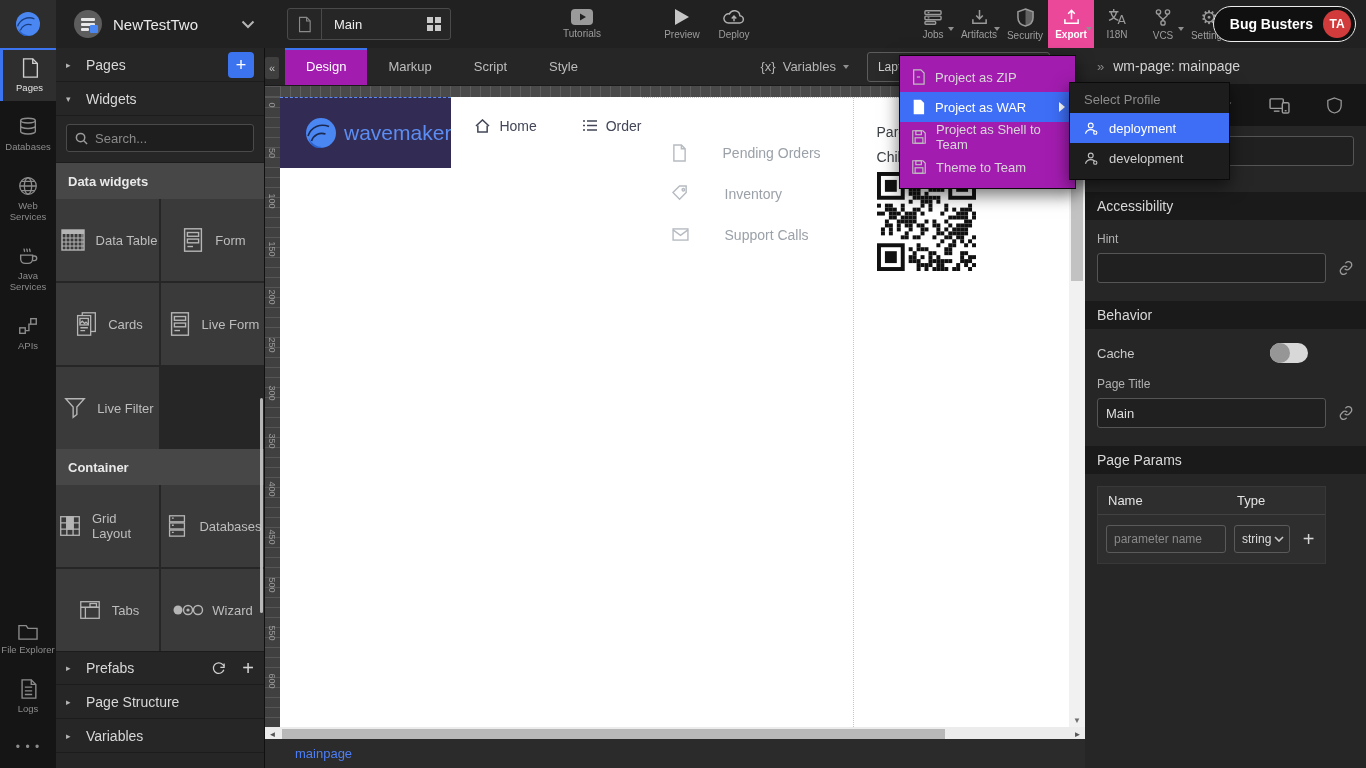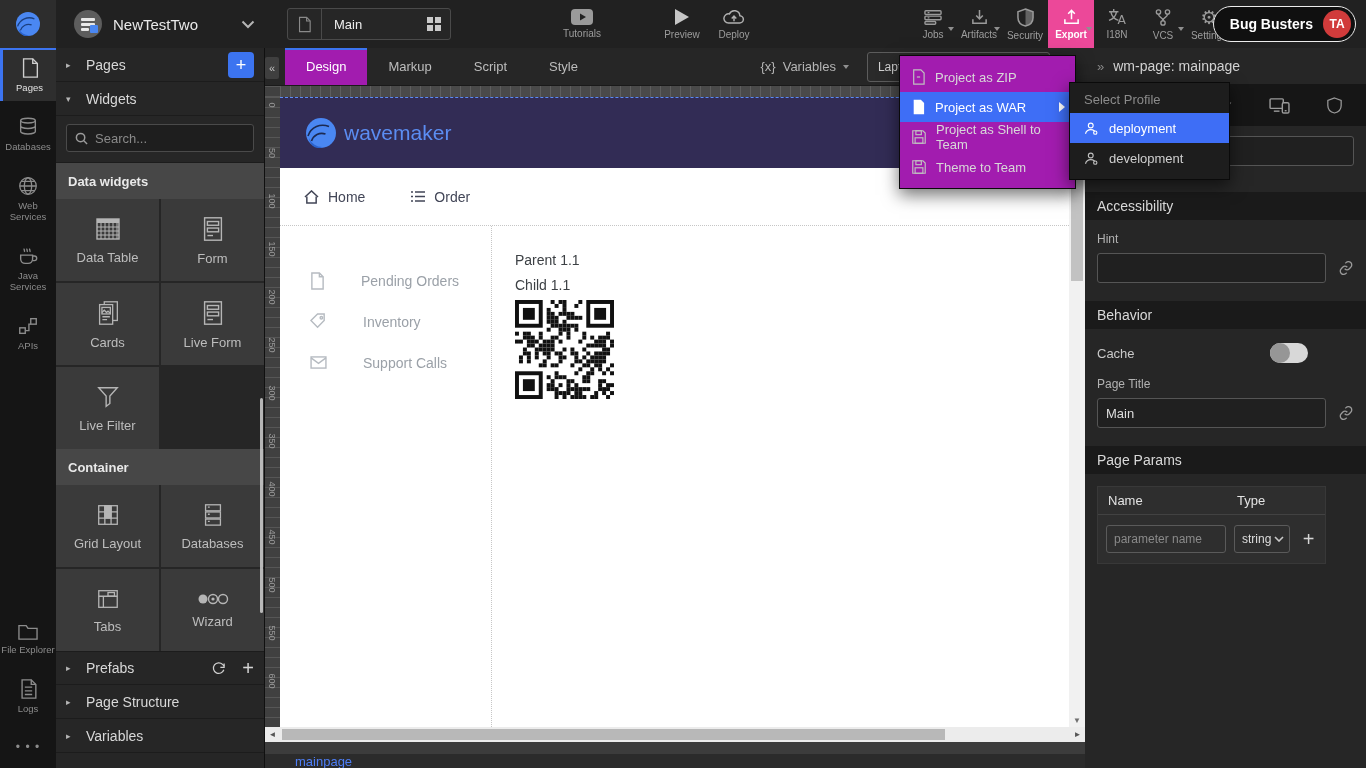--- a/index.html
+++ b/index.html
@@ -53,59 +53,59 @@
   #leftpanel { position:absolute; left:56px; top:48px; width:209px; bottom:0; background:#262626; border-right:1px solid #101010; overflow:hidden; }
   .lp-row { height:34px; display:flex; align-items:center; gap:10px; padding:0 10px; border-bottom:1px solid #1c1c1c; color:#d8d8d8; font-size:14px; cursor:pointer; }
   .tri { font-size:9px; color:#b5b5b5; width:10px; }
   .lp-add { margin-left:auto; width:26px; height:26px; border-radius:4px; background:#3c74f0; color:#fff; font-size:18px; line-height:1; display:flex; align-items:center; justify-content:center; cursor:pointer; }
   .search-wrap { padding:8px 10px 10px; border-bottom:1px solid #1c1c1c; }
   .search { height:28px; background:#1e1e1e; border:1px solid #4a4a4a; border-radius:3px; display:flex; align-items:center; gap:7px; padding:0 8px; }
   .search input { flex:1; background:transparent; border:none; outline:none; color:#cccccc; font-size:13px; min-width:0; }
   .search input::placeholder { color:#8a8a8a; }
   .band { height:36px; background:#474747; display:flex; align-items:center; padding:0 12px; color:#e9e9e9; font-size:13px; font-weight:bold; }
   .tiles { display:grid; grid-template-columns:1fr 1fr; gap:2px; padding:0; background:#262626; }
-  .tile { background:#3a3a3a; height:82px; display:flex; flex-direction:column; align-items:center; justify-content:center; gap:8px; cursor:grab; }
+  .tile { background:#3a3a3a; height:82px; display:flex; flex-direction:row; align-items:center; justify-content:center; gap:8px; cursor:grab; }
   .tlabel { font-size:13px; color:#bdbdbd; }
   .lp-icons { margin-left:auto; display:flex; align-items:center; gap:16px; color:#cfcfcf; }
   .lp-plus { font-size:20px; line-height:1; color:#d5d5d5; cursor:pointer; }
   .lp-thumb { position:absolute; right:1px; top:350px; width:3px; height:215px; background:#cfcfcf; border-radius:2px; opacity:.85; }
 
   
   #canvas { position:absolute; left:265px; top:48px; width:820px; bottom:0; background:#3c3c3c; }
   .c-tabs { position:absolute; top:0; left:0; right:0; height:38px; background:#262626; border-bottom:1px solid #1a1a1a; display:flex; align-items:center; }
   .c-tab { height:100%; padding:0 21px; display:flex; align-items:center; font-size:13px; color:#bdbdbd; cursor:pointer; }
   .c-tab.active { background:#a21caf; color:#ffffff; box-shadow:inset 0 2px 0 #3c74f0; }
   .c-tab:first-of-type { margin-left:20px; }
   .vars-btn { margin-left:auto; display:flex; align-items:center; gap:7px; color:#b5b5b5; font-size:13px; cursor:pointer; }
   .device-sel { margin:0 12px 0 18px; height:30px; background:#2a2a2a; border:1px solid #5c5c5c; border-radius:3px; display:flex; align-items:center; gap:14px; padding:0 10px; color:#d2d2d2; font-size:12px; cursor:pointer; }
   .c-dots { color:#b5b5b5; font-size:15px; margin-right:8px; cursor:pointer; }
   .collapse-btn { position:absolute; left:0; top:9px; width:14px; height:22px; background:#3f3f3f; border-radius:2px; color:#c2c2c2; font-size:11px; display:flex; align-items:center; justify-content:center; z-index:6; cursor:pointer; }
   .hruler { position:absolute; left:15px; right:16px; top:38px; height:11px; background:#4a4a4a;
             background-image:repeating-linear-gradient(90deg,#5e5e5e 0 1px,transparent 1px 10px); }
   .vruler { position:absolute; left:0; top:38px; width:15px; bottom:41px; background:#404040;
             background-image:repeating-linear-gradient(180deg,#565656 0 1px,transparent 1px 10px); background-position:0 11px; }
   .rnum { position:absolute; left:-3px; width:20px; text-align:center; font-size:9px; color:#9a9a9a; transform:rotate(90deg); }
-  .page { position:absolute; left:15px; top:49px; right:16px; bottom:41px; background:#ffffff; display:flex; flex-direction:column; overflow:hidden; }
+  .page { position:absolute; left:15px; top:49px; right:16px; bottom:41px; background:#ffffff; display:flex; flex-direction:row; overflow:hidden; }
   .wm-header { height:71px; background:#322c55; border-top:1px dashed #5b8cf5; display:flex; align-items:center; padding-left:21px; gap:3px; cursor:pointer; }
   .wm-brand { font-size:21px; color:#5b8df2; }
   .wm-nav { height:57px; background:#fff; display:flex; align-items:center; gap:46px; padding-left:24px; }
   .wm-nav-item { display:flex; align-items:center; gap:9px; color:#424657; font-size:14px; cursor:pointer; }
   .wm-body { flex:1; display:flex; border-top:1px dotted #c6c6c6; }
   .wm-sidenav { width:212px; border-right:1px dotted #c6c6c6; padding-top:34px; }
   .sn-item { height:41px; display:flex; align-items:center; gap:36px; padding-left:30px; color:#9ba1a8; font-size:14px; cursor:pointer; }
   .wm-main { flex:1; padding:26px 0 0 23px; color:#3d4145; font-size:14px; }
   .wm-main .lbl2 { margin-top:9px; }
   .qr { margin-top:7px; width:99px; height:99px; cursor:pointer; }
   .vscroll { position:absolute; right:0; top:49px; width:16px; bottom:41px; background:#f1f1f1; }
   .vs-arrow { position:absolute; left:0; width:16px; height:14px; color:#6f6f6f; font-size:8px; display:flex; align-items:center; justify-content:center; cursor:pointer; }
   .vs-thumb { position:absolute; left:2px; right:2px; top:14px; height:170px; background:#c2c2c2; cursor:grab; }
   .hscroll { position:absolute; left:0; right:0; bottom:26px; height:15px; background:#ececec; }
   .hs-arrow { position:absolute; top:0; width:15px; height:15px; color:#555; font-size:8px; display:flex; align-items:center; justify-content:center; cursor:pointer; }
   .hs-thumb { position:absolute; left:17px; top:2px; width:663px; height:11px; background:#b8b8b8; cursor:grab; }
-  .statusbar { position:absolute; left:0; right:0; bottom:0; height:14px; background:#2b2b2b; display:flex; align-items:center; padding-left:30px; }
+  .statusbar { position:absolute; left:0; right:0; bottom:0; height:29px; background:#2b2b2b; display:flex; align-items:center; padding-left:30px; }
   .status-page { color:#4d7ef7; font-size:13px; cursor:pointer; }
 
   
   #rightpanel { position:absolute; left:1085px; top:48px; right:0; bottom:0; background:#262626; }
   .rp-title { height:36px; display:flex; align-items:center; gap:9px; padding:0 12px; color:#d2d2d2; font-size:14px; }
   .rp-title .gm { color:#8a8a8a; font-size:13px; cursor:pointer; }
   .rp-icons { height:42px; background:#161616; display:flex; align-items:center; justify-content:space-between; padding:0 24px; }
   .rp-search-row { padding:10px 12px 8px; }
   .rp-input { width:100%; height:30px; background:#202020; border:1px solid #555555; border-radius:3px; color:#dddddd; font-size:13px; padding:0 8px; outline:none; }
   .rp-input::placeholder { color:#8a8a8a; }

